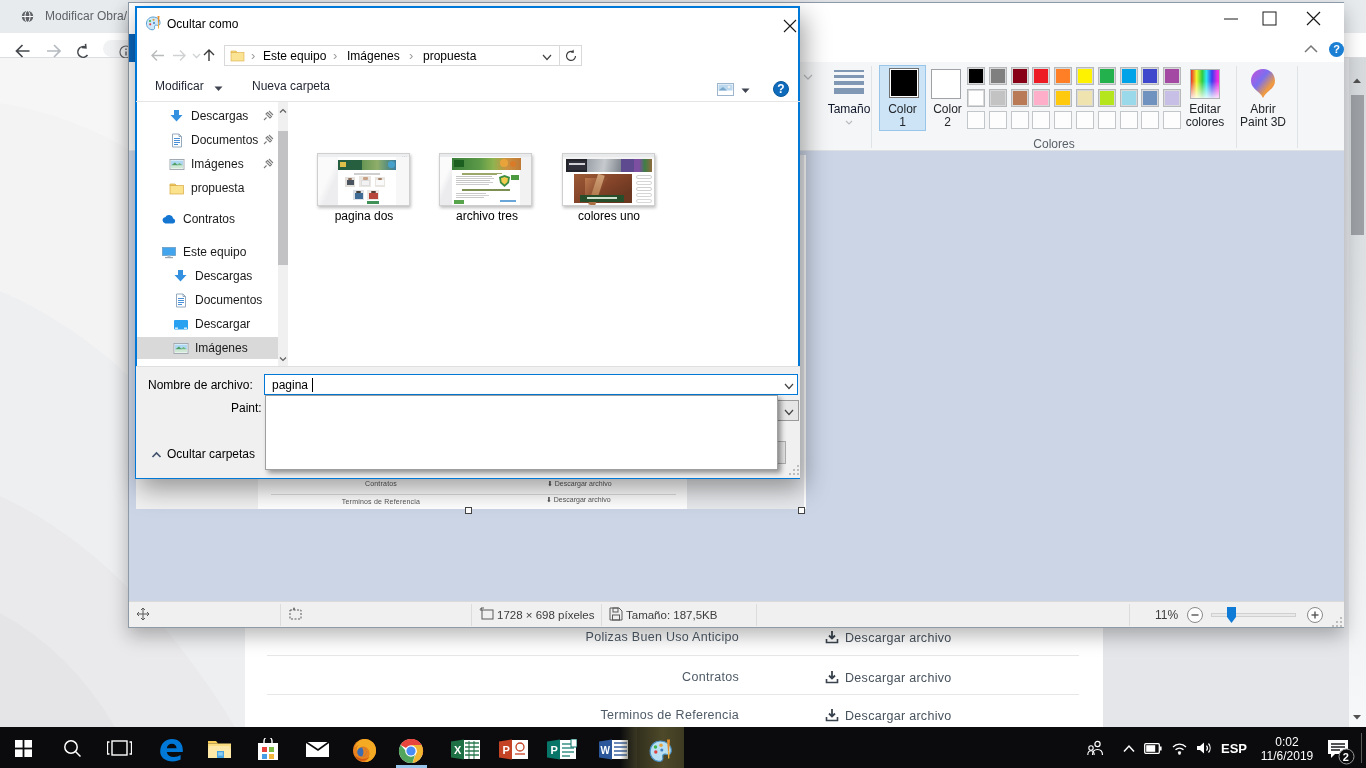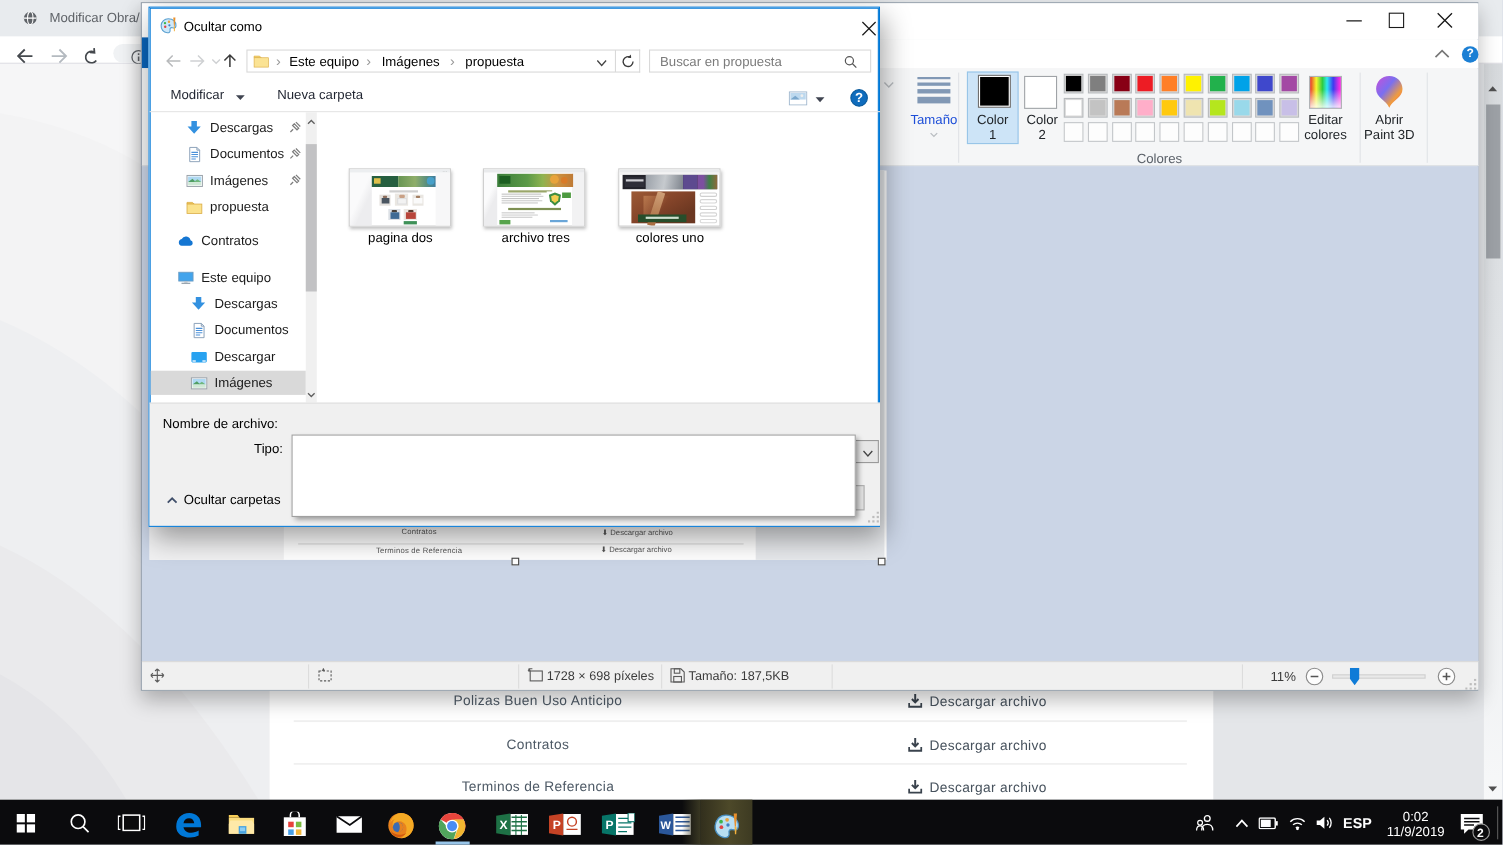--- a/index.html
+++ b/index.html
@@ -9,21 +9,21 @@
 
 #tabbar{left:0;top:0;width:1366px;height:33px;background:#e8ebee}
 #tabtitle{left:45px;top:9px;color:#5f6368;font-size:12px}
 #toolbar{left:0;top:33px;width:1366px;height:25px;background:#fff;border-bottom:1px solid #dcdde0}
 #omni{left:103px;top:40px;width:300px;height:17px;background:#f0f2f4;border-radius:9px}
 
 #page{left:0;top:58px;width:1366px;height:669px;background:#e4e6e9}
 #swoosh{left:0;top:0;width:245px;height:669px}
 #card{left:245px;top:0;width:858px;height:669px;background:#fff}
 .prow{position:absolute;width:858px;color:#4e5a66;letter-spacing:.3px;font-size:12.5px}
-.prow .lbl{position:absolute;width:480px;text-align:center;left:4px}
+.prow .lbl{position:absolute;width:480px;text-align:right;left:14px}
 .prow .lnk{position:absolute;left:580px;color:#47525d;white-space:nowrap}
 .pline{position:absolute;left:22px;width:812px;height:1px;background:#e7e7e7}
 #pgscroll{left:1349px;top:58px;width:17px;height:669px;background:linear-gradient(180deg,#d7dadd 0%,#dfe2e5 35%,#eceef0 70%,#f7f8f9 100%)}
 #pgthumb{left:1351px;top:95px;width:13px;height:140px;background:#9da1a6}
 
 #paint{left:128px;top:2px;width:1216px;height:626px;background:#f5f6f7;border:1px solid #8e9aa6;box-shadow:0 8px 18px rgba(0,0,0,.28)}
 #ptitle{left:0;top:0;width:1215px;height:33px;background:#fff}
 #phelprow{left:0;top:33px;width:1215px;height:26px;background:#fff}
 #pribbon{left:0;top:59px;width:1215px;height:89px;background:#f5f6f7;border-bottom:1px solid #dfe2e5}
 #pcanvasarea{left:0;top:148px;width:1215px;height:450px;background:#cbd5e6}
@@ -132,21 +132,21 @@
     <svg class="abs" style="left:672px;top:10px" width="14" height="10" viewBox="0 0 14 10">
         <path d="M3 3 L7 7 L11 3" fill="none" stroke="#b9bdc1" stroke-width="1.3"></path>
       </svg>
 
     <svg class="abs" style="left:703px;top:8px" width="34" height="26" viewBox="0 0 34 26">
       <rect x="2" y="0" width="30" height="2" fill="#8198b5"></rect>
       <rect x="2" y="5" width="30" height="3" fill="#8198b5"></rect>
       <rect x="2" y="11" width="30" height="4" fill="#8198b5"></rect>
       <rect x="2" y="18" width="30" height="6" fill="#8198b5"></rect>
     </svg>
-    <div class="rlabel" style="left:689px;top:41px;width:62px;color:#1d4ed8">Tamaño</div>
+    <div class="rlabel" style="left:689px;top:41px;width:62px;color:#0f172a">Tamaño</div>
     <svg class="abs" style="left:713px;top:57px" width="14" height="8" viewBox="0 0 14 8">
         <path d="M4 2 L7 5 L10 2" fill="none" stroke="#b9bdc1" stroke-width="1.2"></path>
       </svg>
     <div class="rsep" style="left:742px"></div>
 
     <div id="c1btn"></div>
     <div class="abs" style="left:760px;top:6px;width:30px;height:30px;border:1px solid #6f6f6f;background:#fff;padding:1px">
         <div style="width:26px;height:26px;background:#000"></div>
       </div>
     <div class="rlabel" style="left:750px;top:41px;width:47px">Color<br>1</div>
@@ -342,27 +342,20 @@
     <span class="abs crumbsep" style="left:184px">›</span>
     <span class="abs crumb" style="left:198px">propuesta</span>
     <svg class="abs" style="left:316px;top:7px" width="12" height="9" viewBox="0 0 12 9">
         <path d="M2 2 L6 6.5 L10 2" stroke="#444" stroke-width="1.2" fill="none"></path>
       </svg>
   </div>
   <div class="abs" style="left:424px;top:38px;width:22px;height:21px;background:#fff;border:1px solid #d9d9d9;border-left:none">
     <svg class="abs" style="left:4px;top:3px" width="14" height="14" viewBox="0 0 14 14">
         <path d="M11.5 7 A4.5 4.5 0 1 1 9.5 3.2" fill="none" stroke="#3b3b3b" stroke-width="1.2"></path>
         <path d="M9.5 0.5 L9.8 3.8 L6.6 3.4 Z" fill="#3b3b3b"></path>
-      </svg>
-  </div>
-  <div class="abs" style="left:454px;top:38px;width:202px;height:21px;background:#fff;border:1px solid #d9d9d9">
-    <span class="abs" style="left:9px;top:3px;color:#7b7b7b">Buscar en propuesta</span>
-    <svg class="abs" style="left:176px;top:4px" width="13" height="13" viewBox="0 0 13 13">
-        <circle cx="5.2" cy="5.2" r="3.7" fill="none" stroke="#555" stroke-width="1.1"></circle>
-        <line x1="8" y1="8" x2="11.5" y2="11.5" stroke="#555" stroke-width="1.1"></line>
       </svg>
   </div>
 
   <div class="abs" style="left:19px;top:72px;color:#1f2430">Modificar</div>
   <svg class="abs" style="left:77px;top:78px" width="11" height="8" viewBox="0 0 11 8">
       <path d="M1.5 1.5 L5.5 6 L9.5 1.5 Z" fill="#3f4450"></path>
     </svg>
   <div class="abs" style="left:116px;top:72px;color:#1f2430">Nueva carpeta</div>
   <svg class="abs" style="left:581px;top:76px" width="17" height="13" viewBox="0 0 17 13">
       <rect x="0.5" y="0.5" width="16" height="12" fill="#fff" stroke="#9eb6cd"></rect>
@@ -550,21 +543,28 @@
       <div class="abs" style="left:73px;top:27px;width:16px;height:4px;border:1px solid #d5d5d5;border-radius:2px"></div>
       <div class="abs" style="left:73px;top:33px;width:16px;height:4px;border:1px solid #d0d0d0;border-radius:2px"></div>
       <div class="abs" style="left:73px;top:39px;width:16px;height:4px;border:1px solid #d5d5d5;border-radius:2px"></div>
       <div class="abs" style="left:73px;top:45px;width:16px;height:4px;border:1px solid #d8d8d8;border-radius:2px"></div>
     </div>
     <div class="tlabel" style="left:418px;top:202px">colores uno</div>
   </div>
 
   <div class="abs" id="dlgbottom"></div>
   <div class="abs" style="left:12px;top:371px;color:#000">Nombre de archivo:</div>
-  <div class="abs" style="left:95px;top:394px;color:#000">Tipo:</div>
+  <div class="abs" style="left:128px;top:367px;width:534px;height:21px;background:#fff;border:1px solid #0078d7">
+    <span class="abs" style="left:7px;top:3px;color:#000">pagina</span>
+    <div class="abs" style="left:47px;top:3px;width:1px;height:14px;background:#000"></div>
+    <svg class="abs" style="left:518px;top:7px" width="12" height="9" viewBox="0 0 12 9">
+        <path d="M2 2 L6 6.5 L10 2" stroke="#444" stroke-width="1.2" fill="none"></path>
+      </svg>
+  </div>
+  <div class="abs" style="left:95px;top:394px;color:#000">Paint:</div>
   <div class="abs" style="left:641px;top:393px;width:22px;height:21px;background:#e6e6e6;border:1px solid #9a9a9a">
     <svg class="abs" style="left:5px;top:7px" width="12" height="9" viewBox="0 0 12 9">
         <path d="M2 2 L6 6.5 L10 2" stroke="#444" stroke-width="1.2" fill="none"></path>
       </svg>
   </div>
 
   <div class="abs" style="left:475px;top:434px;width:85px;height:23px;background:#e1e1e1;border:1px solid #adadad"></div>
   <div class="abs" style="left:565px;top:434px;width:85px;height:23px;background:#e1e1e1;border:1px solid #adadad"></div>
 
   <div class="abs" style="left:129px;top:388px;width:513px;height:75px;background:#fff;border:1px solid #a0a0a0;box-shadow:3px 3px 5px rgba(0,0,0,.4)"></div>
@@ -732,21 +732,21 @@
   <svg class="abs" style="left:1171px;top:14px" width="17" height="14" viewBox="0 0 17 14">
     <path d="M2 6 A9 9 0 0 1 15 6 M4.5 8.8 A6 6 0 0 1 12.5 8.8 M7 11.5 A2.8 2.8 0 0 1 10 11.5" fill="none" stroke="#fff" stroke-width="1.3"></path>
     <circle cx="8.5" cy="12.5" r="1.3" fill="#fff"></circle>
   </svg>
   <svg class="abs" style="left:1196px;top:14px" width="17" height="14" viewBox="0 0 17 14">
     <path d="M1 5 L4 5 L8 1.5 L8 12.5 L4 9 L1 9 Z" fill="#fff"></path>
     <path d="M10.5 4.5 A4 4 0 0 1 10.5 9.5 M12.5 2.5 A7 7 0 0 1 12.5 11.5" fill="none" stroke="#fff" stroke-width="1.2"></path>
   </svg>
   <div class="abs" style="left:1221px;top:14px;color:#fff;font-size:13px;font-weight:bold">ESP</div>
   <div class="abs" style="left:1256px;top:8px;width:62px;text-align:center;color:#fff;font-size:12px">0:02</div>
-  <div class="abs" style="left:1250px;top:22px;width:74px;text-align:center;color:#fff;font-size:12px">11/9/2019</div>
+  <div class="abs" style="left:1250px;top:22px;width:74px;text-align:center;color:#fff;font-size:12px">11/6/2019</div>
   <svg class="abs" style="left:1327px;top:12px" width="28" height="26" viewBox="0 0 28 26">
     <path d="M1 1 L21 1 L21 15 L8 15 L4 19 L4 15 L1 15 Z" fill="#fff"></path>
     <g stroke="#0b0b0d" stroke-width="1.4">
         <line x1="4" y1="5" x2="18" y2="5"></line>
         <line x1="4" y1="8" x2="18" y2="8"></line>
         <line x1="4" y1="11" x2="13" y2="11"></line>
       </g>
     <circle cx="19.5" cy="17.5" r="7.5" fill="#0b0b0d" stroke="#9a9a9a" stroke-width="1"></circle>
     <text x="15.8" y="22" font-family="Liberation Sans" font-size="11" font-weight="bold" fill="#fff">2</text>
   </svg>

